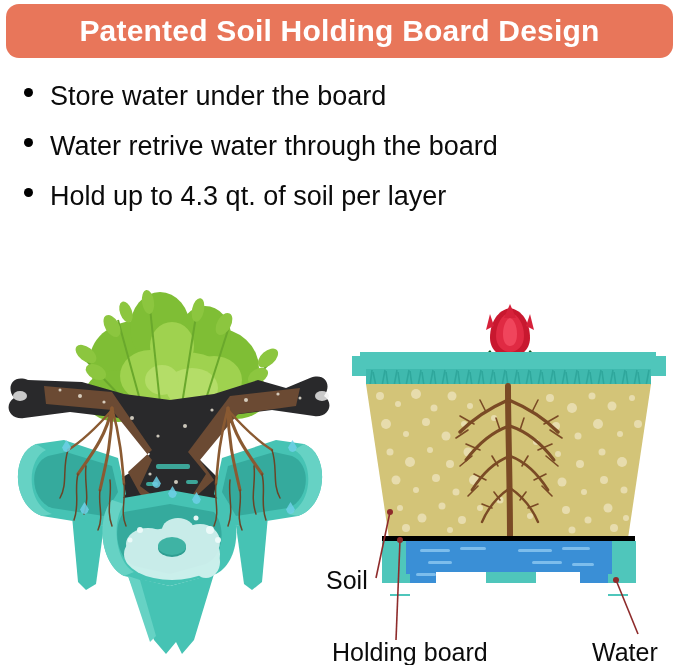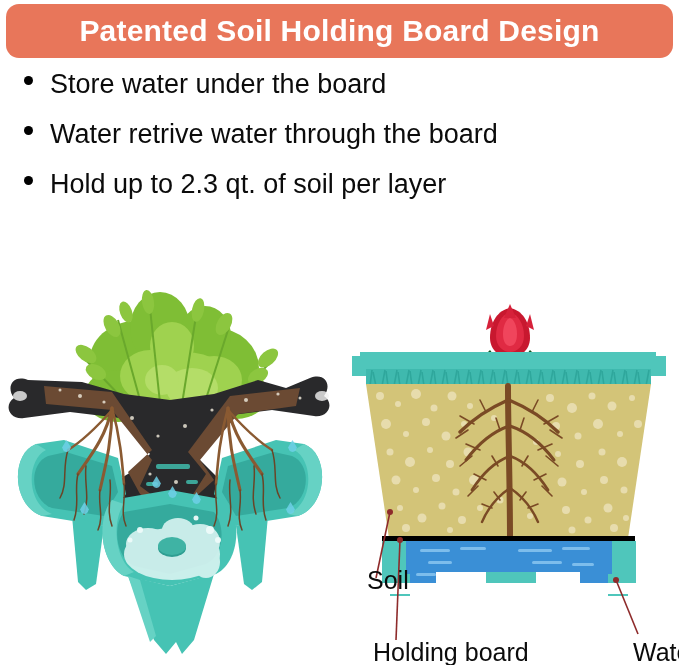--- a/index.html
+++ b/index.html
@@ -11,21 +11,21 @@
     position:absolute;left:6px;top:4px;width:667px;height:54px;
     background:#e8765a;border-radius:13px;
     display:flex;align-items:center;justify-content:center;
   }
   #header-title{
     color:#ffffff;font-size:30px;font-weight:bold;letter-spacing:.2px;
     white-space:nowrap;line-height:1;
   }
 
   
-  #feature-list{position:absolute;left:0;top:60px;width:679px;}
+  #feature-list{position:absolute;left:0;top:72px;width:679px;}
   .feature-row{display:flex;align-items:flex-start;height:50px;padding-left:24px;}
   .bullet-dot{
     width:9px;height:9px;border-radius:50%;background:#000;
     margin-top:16px;margin-right:17px;flex:0 0 auto;
   }
   .feature-text{font-size:27px;color:#0b0b0b;line-height:48px;white-space:nowrap;}
 
   
   #product-photo{position:absolute;left:0px;top:268px;width:340px;height:397px;}
   .droplet{position:absolute;width:9px;height:12px;background:#6fd0e8;
@@ -42,41 +42,41 @@
   #soil-body{position:absolute;left:26px;top:84px;width:285px;height:153px;
              background:#d3c478;clip-path:polygon(0% 0%,100% 0%,92% 100%,8% 100%);}
   #holding-board-line{position:absolute;left:42px;top:236px;width:253px;height:5px;background:#000;}
   #water-body{position:absolute;left:66px;top:241px;width:206px;height:42px;background:#3a8fd6;}
   .wave{position:absolute;height:3px;background:#7dbdec;border-radius:2px;}
   #base-left{position:absolute;left:42px;top:241px;width:28px;height:53px;background:#4fc6bb;}
   #base-right{position:absolute;left:268px;top:241px;width:28px;height:53px;background:#4fc6bb;}
   #base-foot-l{position:absolute;left:50px;top:274px;width:20px;height:22px;background:#4fc6bb;}
   #base-foot-r{position:absolute;left:268px;top:274px;width:20px;height:22px;background:#4fc6bb;}
 
-  .label-text{position:absolute;font-size:25px;color:#0b0b0b;white-space:nowrap;margin-left:41px;}
+  .label-text{position:absolute;font-size:25px;color:#0b0b0b;white-space:nowrap;}
 </style>
 </head>
 <body>
 
 <div id="header-banner">
   <div id="header-title">Patented Soil Holding Board Design</div>
 </div>
 
 <div id="feature-list">
   <div class="feature-row">
     <span class="bullet-dot"></span>
     <span class="feature-text">Store water under the board</span>
   </div>
   <div class="feature-row">
     <span class="bullet-dot"></span>
     <span class="feature-text">Water retrive water through the board</span>
   </div>
   <div class="feature-row">
     <span class="bullet-dot"></span>
-    <span class="feature-text">Hold up to 2.3 qt. of soil per layer</span>
+    <span class="feature-text">Hold up to 4.3 qt. of soil per layer</span>
   </div>
 </div>
 
 <div id="product-photo">
 
   <svg width="340" height="397" style="position:absolute;left:0;top:0">
     <g fill="#7fbe35">
       <ellipse cx="175" cy="110" rx="72" ry="52"></ellipse>
       <ellipse cx="135" cy="95" rx="46" ry="42"></ellipse>
       <ellipse cx="215" cy="100" rx="44" ry="40"></ellipse>

